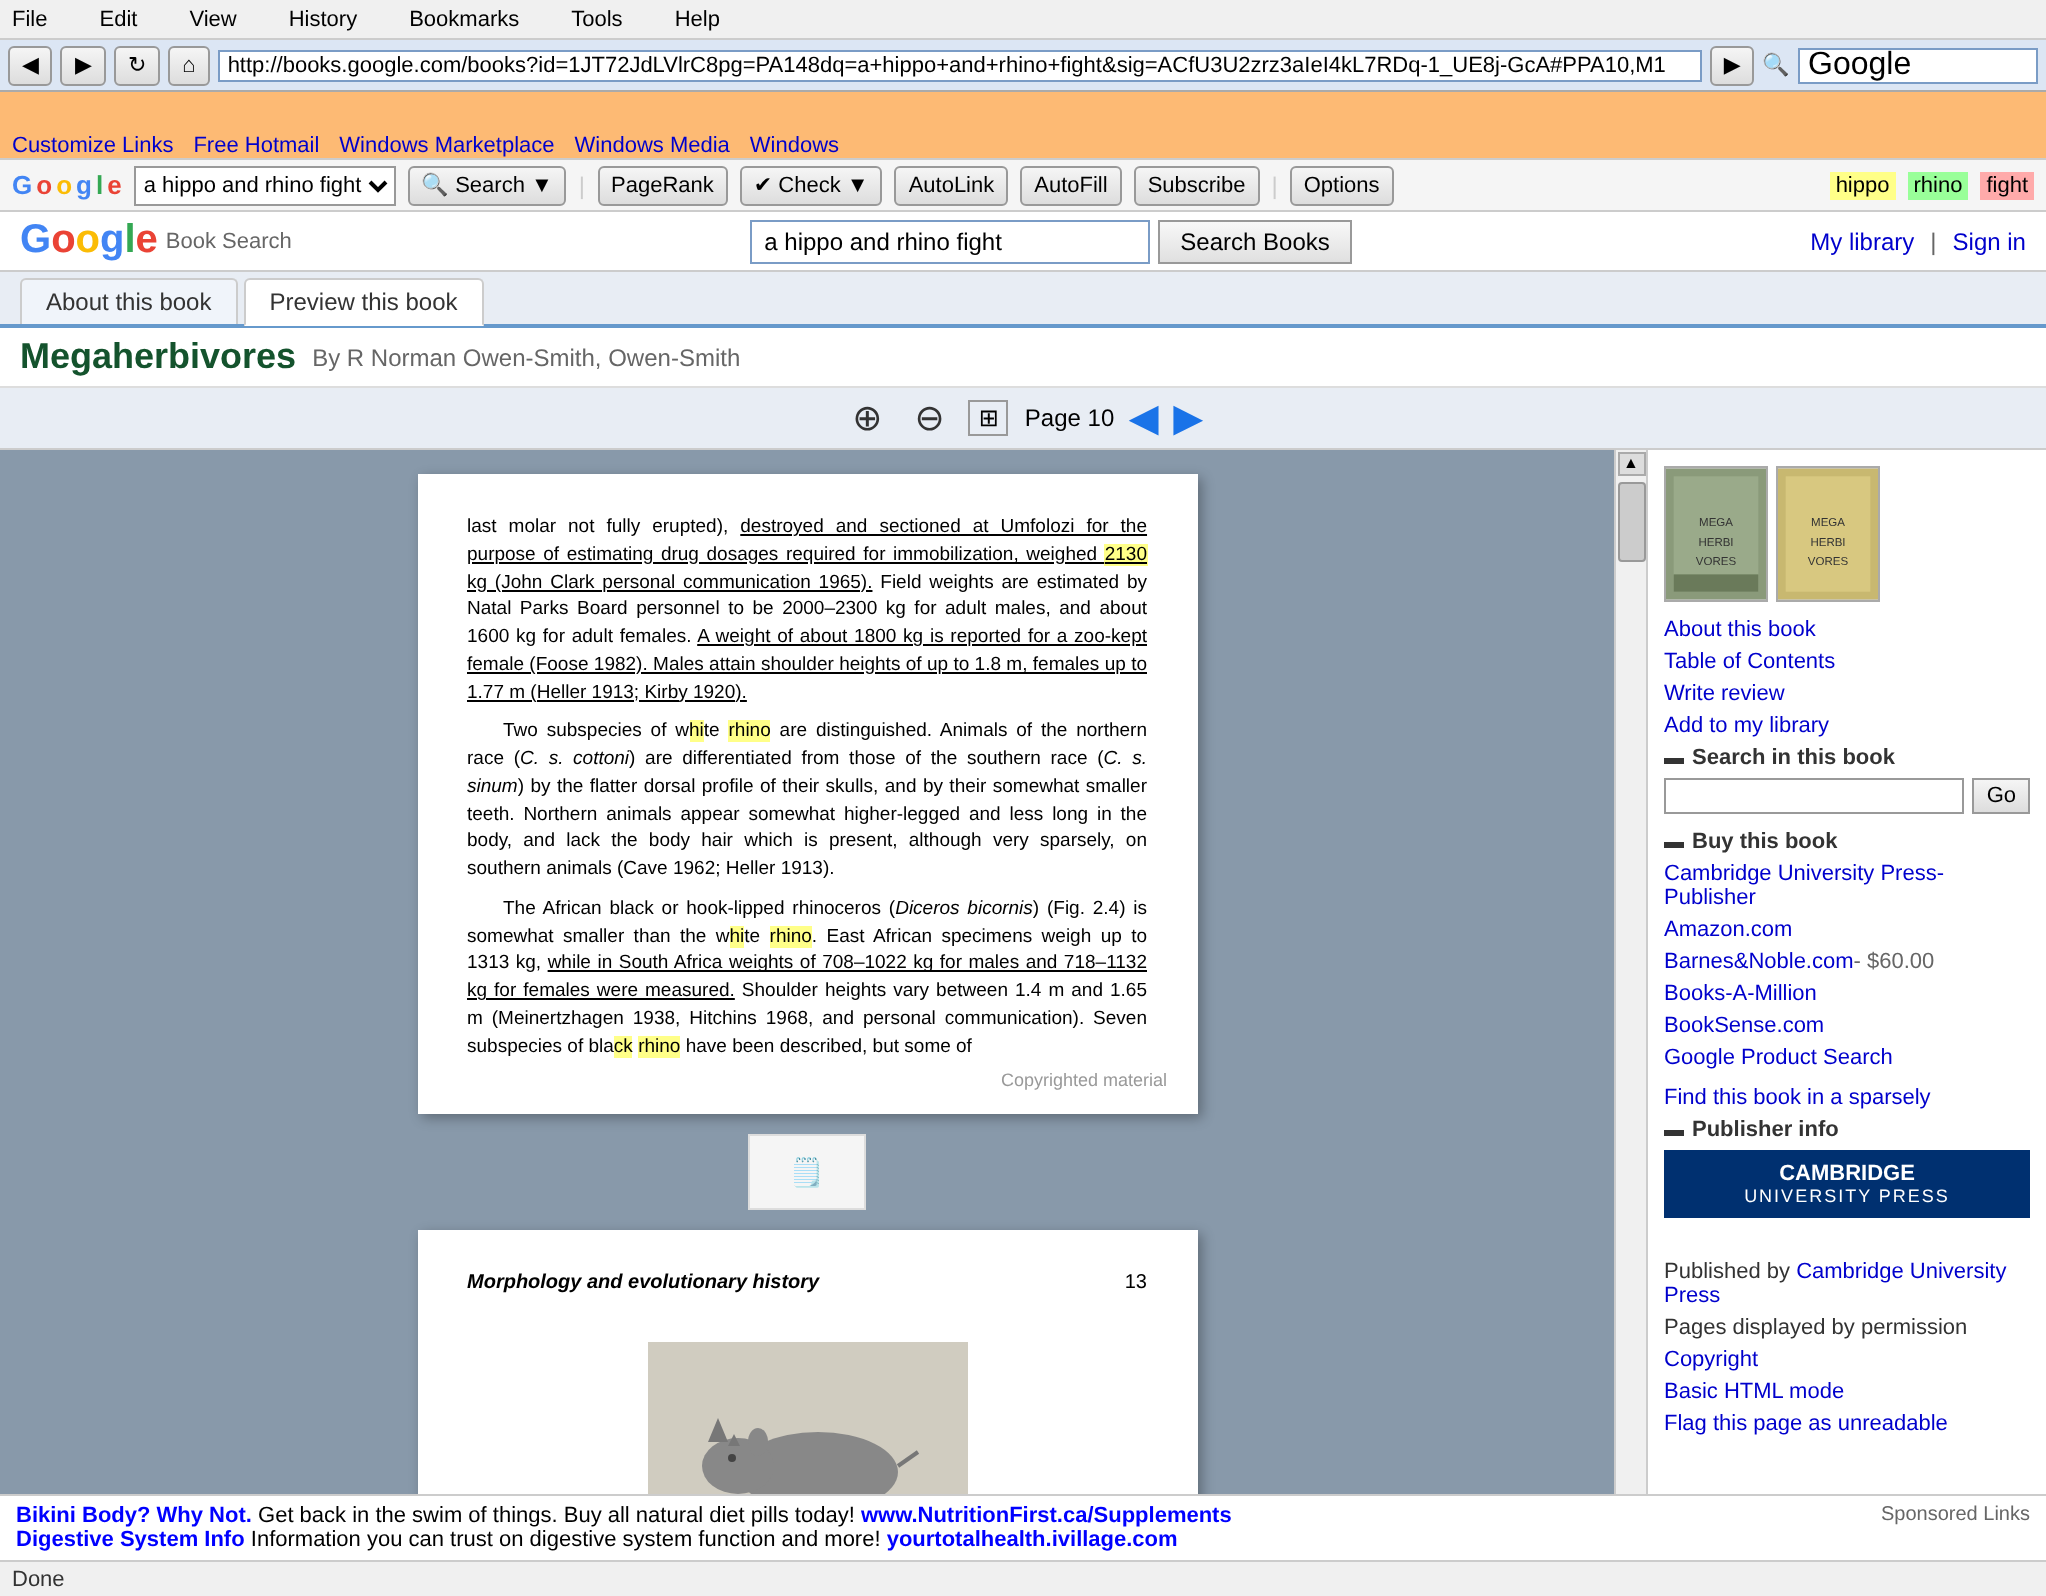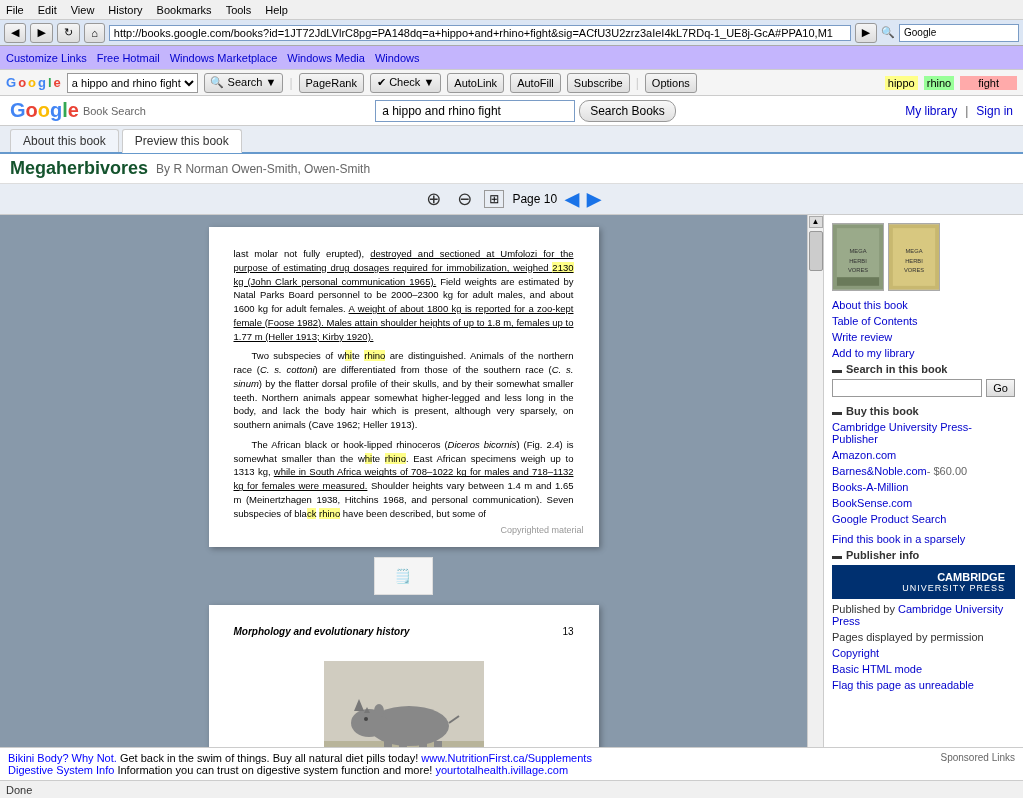--- a/index.html
+++ b/index.html
@@ -1,27 +1,27 @@
 <!DOCTYPE html>
 <html><head>
   <meta charset="utf-8">
   <style>
     * { margin: 0; padding: 0; box-sizing: border-box; }
     body { font-family: Arial, sans-serif; font-size: 12px; background: #fff; width: 1023px; height: 798px; overflow: hidden; }
     
-    .menu-bar { background: #f0f0f0; height: 20px; display: flex; align-items: center; padding: 0 6px; border-bottom: 1px solid #ccc; gap: 14px; }
+    .menu-bar { background: #f0f0f0; height: 20px; display: flex; align-items: center; padding: 0 6px; border-bottom: 1px solid #ccc; gap: 26px; }
     .menu-bar span { font-size: 11px; color: #000; cursor: pointer; }
 
     .nav-bar { background: #dce6f4; height: 26px; display: flex; align-items: center; padding: 2px 4px; border-bottom: 1px solid #aaa; gap: 4px; }
     .nav-btn { background: linear-gradient(#f5f5f5, #ddd); border: 1px solid #999; border-radius: 3px; padding: 1px 6px; font-size: 11px; cursor: pointer; height: 20px; }
     .nav-url { flex: 1; height: 16px; border: 1px solid #7a9cc6; padding: 0 4px; font-size: 11px; background: #fff; }
     .nav-go { background: linear-gradient(#f5f5f5, #ddd); border: 1px solid #999; border-radius: 3px; padding: 1px 6px; font-size: 11px; cursor: pointer; height: 20px; }
-    .search-box-nav { height: 18px; border: 1px solid #7a9cc6; padding: 0 4px; font-size: 10px; background: #fff; width: 120px; }
-
-    .bookmarks-bar { background: #c4b5fd; height: 24px; display: flex; align-items: center; padding: 0 6px; border-bottom: 1px solid #ccc; gap: 10px; overflow: hidden; }
+    .search-box-nav { height: 18px; border: 1px solid #7a9cc6; padding: 0 4px; font-size: 16px; background: #fff; width: 120px; }
+
+    .bookmarks-bar { background: #fdba74; height: 34px; display: flex; align-items: flex-end; padding: 0 6px; border-bottom: 1px solid #ccc; gap: 10px; overflow: hidden; }
     .bookmarks-bar span { font-size: 11px; color: #0000cc; cursor: pointer; white-space: nowrap; }
 
     .toolbar-bar { background: #f5f5f5; height: 26px; display: flex; align-items: center; padding: 0 6px; border-bottom: 1px solid #ccc; gap: 6px; }
     .google-logo-small { display: flex; align-items: center; gap: 2px; }
     .google-logo-small .g { color: #4285f4; font-weight: bold; font-size: 13px; }
     .google-logo-small .o1 { color: #ea4335; font-weight: bold; font-size: 13px; }
     .google-logo-small .o2 { color: #fbbc05; font-weight: bold; font-size: 13px; }
     .google-logo-small .g2 { color: #4285f4; font-weight: bold; font-size: 13px; }
     .google-logo-small .l { color: #34a853; font-weight: bold; font-size: 13px; }
     .google-logo-small .e { color: #ea4335; font-weight: bold; font-size: 13px; }
@@ -35,21 +35,21 @@
     .books-logo { display: flex; align-items: center; gap: 0; }
     .books-logo .logo-g { color: #4285f4; font-size: 20px; font-weight: bold; }
     .books-logo .logo-o1 { color: #ea4335; font-size: 20px; font-weight: bold; }
     .books-logo .logo-o2 { color: #fbbc05; font-size: 20px; font-weight: bold; }
     .books-logo .logo-g2 { color: #4285f4; font-size: 20px; font-weight: bold; }
     .books-logo .logo-l { color: #34a853; font-size: 20px; font-weight: bold; }
     .books-logo .logo-e { color: #ea4335; font-size: 20px; font-weight: bold; }
     .books-logo .logo-text { font-size: 11px; color: #666; margin-left: 4px; }
     .books-search-area { display: flex; align-items: center; gap: 4px; }
     .books-search-input { height: 22px; border: 1px solid #7a9cc6; padding: 0 6px; font-size: 12px; width: 200px; }
-    .books-search-btn { background: linear-gradient(#f8f8f8, #e0e0e0); border: 1px solid #999; border-radius: 10px; padding: 2px 10px; font-size: 12px; cursor: pointer; height: 22px; }
+    .books-search-btn { background: linear-gradient(#f8f8f8, #e0e0e0); border: 1px solid #999; border-radius: 0; padding: 2px 10px; font-size: 12px; cursor: pointer; height: 22px; }
     .books-header-links { display: flex; align-items: center; gap: 8px; font-size: 12px; }
     .books-header-links a { color: #0000cc; text-decoration: none; }
     .books-header-links span { color: #666; }
 
     
     .book-tabs { height: 28px; display: flex; align-items: flex-end; padding: 0 10px; background: #e8edf4; border-bottom: 2px solid #6699cc; }
     .tab { padding: 4px 12px; border: 1px solid #ccc; border-bottom: none; font-size: 12px; cursor: pointer; background: #f0f4fa; color: #333; border-radius: 3px 3px 0 0; margin-right: 3px; }
     .tab.active { background: #fff; border-bottom: 1px solid #fff; font-weight: normal; margin-bottom: -1px; z-index: 1; }
     .book-title-bar { display: flex; align-items: center; padding: 4px 10px; background: #fff; border-bottom: 1px solid #ddd; }
     .book-title { font-size: 18px; font-weight: bold; color: #14532d; margin-right: 8px; }
@@ -79,28 +79,28 @@
     .sidebar { width: 200px; background: #fff; border-left: 1px solid #ccc; padding: 8px; overflow-y: auto; font-size: 11px; }
     .sidebar-book-covers { display: flex; gap: 4px; margin-bottom: 8px; }
     .book-cover-img { width: 52px; height: 68px; background: #ccc; border: 1px solid #aaa; display: flex; align-items: center; justify-content: center; font-size: 8px; overflow: hidden; }
     .sidebar-link { color: #0000cc; text-decoration: none; display: block; margin-bottom: 4px; font-size: 11px; }
     .sidebar-section { margin-bottom: 8px; }
     .sidebar-section-title { display: flex; align-items: center; gap: 4px; font-weight: bold; font-size: 11px; margin-bottom: 4px; color: #333; }
     .section-toggle { color: #333; font-size: 10px; cursor: pointer; }
     .search-in-book { display: flex; gap: 4px; margin-bottom: 6px; }
     .search-in-book input { flex: 1; height: 18px; border: 1px solid #999; font-size: 11px; padding: 0 3px; }
     .search-in-book button { background: linear-gradient(#f5f5f5, #ddd); border: 1px solid #999; padding: 1px 6px; font-size: 11px; cursor: pointer; }
-    .publisher-logo { background: #003070; color: #fff; padding: 6px 10px; margin-bottom: 4px; font-size: 11px; font-weight: bold; text-align: right; }
+    .publisher-logo { background: #003070; color: #fff; padding: 6px 10px; margin-bottom: 21px; font-size: 11px; font-weight: bold; text-align: center; }
     .publisher-logo .uni { font-size: 9px; font-weight: normal; letter-spacing: 1px; }
     .sidebar-text { font-size: 11px; color: #333; margin-bottom: 4px; }
     .sidebar-text a { color: #0000cc; text-decoration: none; }
 
     
     .ad-bar { background: #fff; border-top: 1px solid #ccc; padding: 4px 8px; font-size: 11px; }
-    .ad-bar a { color: #0000ff; text-decoration: none; font-weight: normal; }
+    .ad-bar a { color: #0000ff; text-decoration: none; font-weight: bold; }
     .ad-sponsored { float: right; color: #666; font-size: 10px; }
 
     
     .status-bar { background: #f0f0f0; height: 18px; border-top: 1px solid #ccc; display: flex; align-items: center; padding: 0 6px; }
     .status-bar span { font-size: 11px; color: #333; }
 
     
     .content-wrapper { display: flex; flex-direction: column; height: 100%; }
 
     .main-area { display: flex; flex: 1; overflow: hidden; }
@@ -164,21 +164,21 @@
     <button class="toolbar-check-btn">✔ Check ▼</button>
     <button class="toolbar-check-btn">AutoLink</button>
     <button class="toolbar-check-btn">AutoFill</button>
     <button class="toolbar-check-btn">Subscribe</button>
     <span style="color:#ccc;">|</span>
     <button class="toolbar-check-btn">Options</button>
     <div class="toolbar-gap"></div>
     <div class="toolbar-keywords">
       <span style="background:#ffff88; padding:1px 3px;">hippo</span>
       <span style="background:#99ff99; padding:1px 3px;">rhino</span>
-      <span style="background:#ffaaaa; padding:1px 18px;">fight</span>
+      <span style="background:#ffaaaa; padding:1px 3px;">fight</span>
     </div>
   </div>
 
   <div class="books-header">
     <div class="books-logo">
       <span class="logo-g">G</span>
         <span class="logo-o1">o</span>
         <span class="logo-o2">o</span>
         <span class="logo-g2">g</span>
         <span class="logo-l">l</span>

